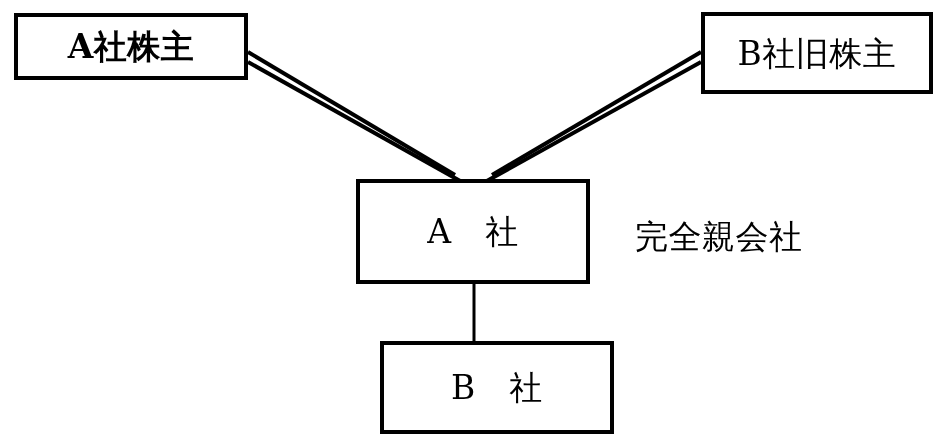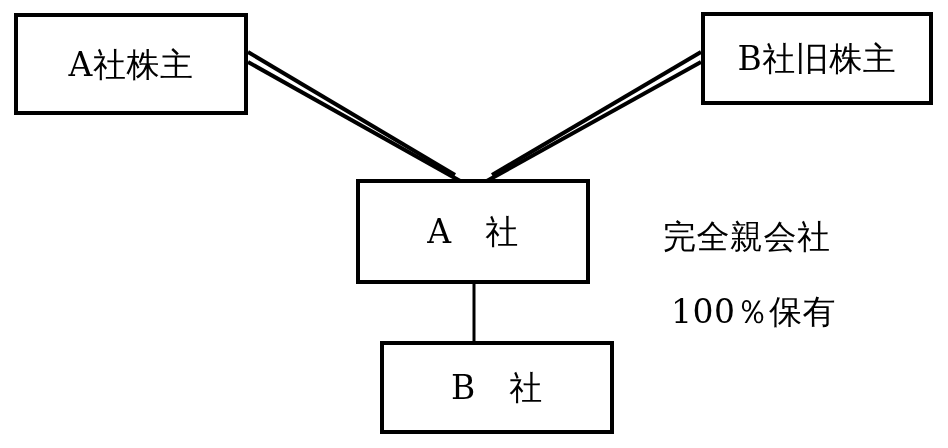--- a/index.html
+++ b/index.html
@@ -31,28 +31,29 @@
     line-height: 1;
     color: #000000;
     white-space: pre;
     letter-spacing: 0.5px;
   }
   
   #box-a-shareholders {
     left: 14px;
     top: 13px;
     width: 234px;
-    height: 102px;
+    height: 67px;
+    font-weight: bold;
   }
   
   #box-b-old-shareholders {
     left: 701px;
     top: 12px;
     width: 232px;
-    height: 93px;
+    height: 82px;
   }
   
   #box-company-a {
     left: 356px;
     top: 179px;
     width: 234px;
     height: 105px;
   }
   
   #box-company-b {
@@ -72,21 +73,21 @@
   }
   .side-note {
     position: absolute;
     font-size: 33px;
     line-height: 1;
     white-space: pre;
     color: #000000;
     z-index: 2;
     letter-spacing: 0.5px;
   }
-  #note-parent   { left: 663px; top: 220px; }
+  #note-parent   { left: 635px; top: 220px; }
   #note-holding  { left: 671px; top: 295px; }
   #note-sub      { left: 671px; top: 370px; }
 </style>
 </head>
 <body>
 
 <div id="canvas">
 
   <svg id="connector-layer" viewBox="0 0 948 448" width="948" height="448" xmlns="http://www.w3.org/2000/svg">
 
@@ -116,16 +117,15 @@
   <div class="node-box" id="box-company-a">
     <span class="node-label">A　社</span>
   </div>
 
   <div class="node-box" id="box-company-b">
     <span class="node-label">B　社</span>
   </div>
 
   <div class="side-note" id="note-parent">完全親会社</div>
 
-  <div class="side-note" id="note-holding">100％保有</div>
 
 
 </div>
 
 </body></html>

